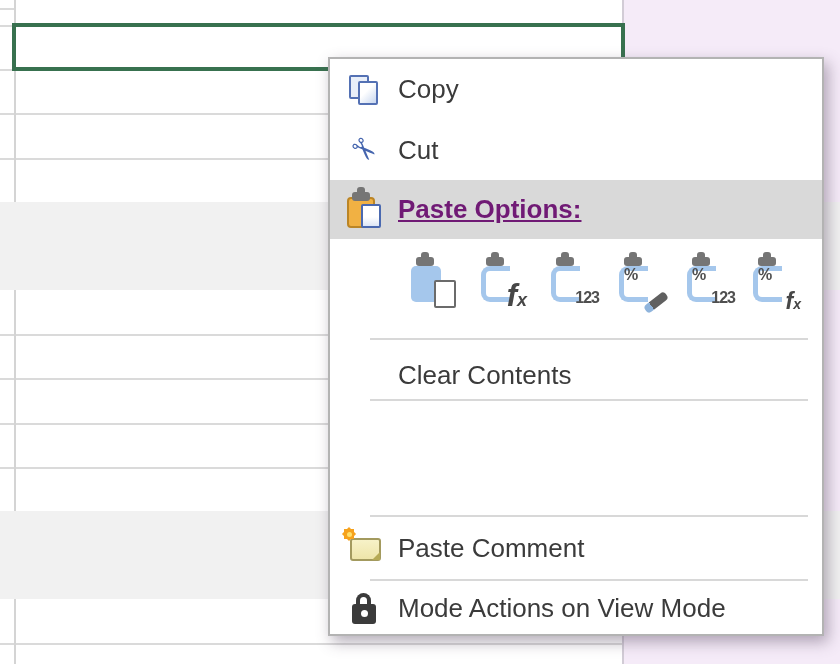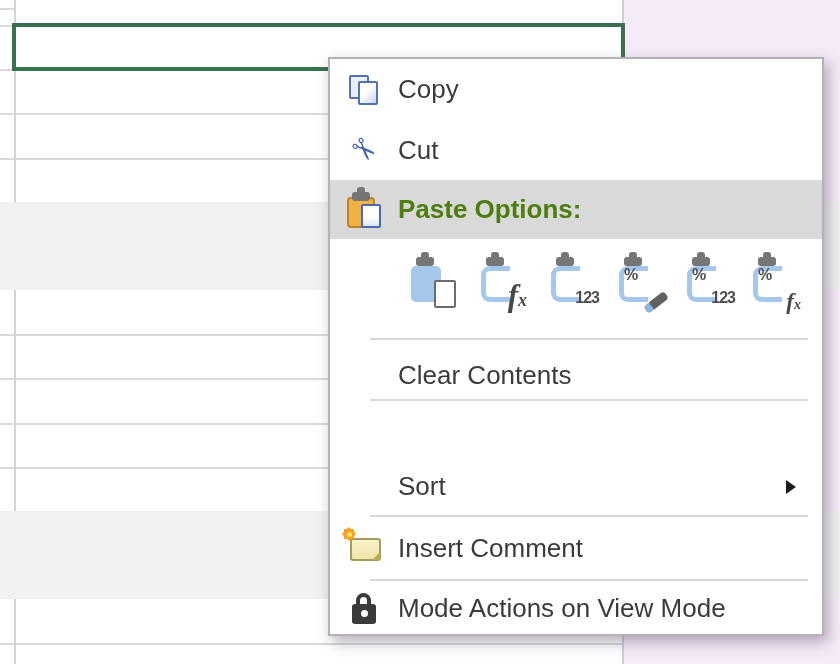--- a/index.html
+++ b/index.html
@@ -29,21 +29,21 @@
     background:#ffffff;border:2px solid #b3b3b3;box-sizing:border-box;
     box-shadow:4px 6px 14px rgba(90,75,100,.45);
     z-index:10;
   }
   .mi{
     position:absolute;left:0;right:0;display:flex;align-items:center;
     padding-left:68px;box-sizing:border-box;cursor:default;
   }
   .mi .lbl{font-size:26px;color:#3b3b3b;white-space:nowrap;}
   .mi.hl{background:#d9d9d9;}
-  .mi.hl .lbl{font-weight:bold;color:#4d7c0f;}
+  .mi.hl .lbl{font-weight:bold;color:#701a75;text-decoration:underline;}
   .row-ico{position:absolute;left:0;top:0;bottom:0;width:68px;display:flex;align-items:center;justify-content:center;}
   .sep{position:absolute;left:40px;width:438px;height:2px;background:#d8d8d8;}
 
   
   .ico-copy{position:relative;width:30px;height:30px;}
   .pg{position:absolute;width:16px;height:20px;border:2px solid #5471b4;border-radius:2px;box-sizing:content-box;}
   .pg.back{left:0;top:0;background:#e9eff9;}
   .pg.front{left:9px;top:6px;background:linear-gradient(135deg,#ffffff 40%,#c7d6ef 100%);}
 
   
@@ -56,21 +56,21 @@
   .clip{position:absolute;left:5px;top:0;width:18px;height:9px;background:#757575;border-radius:3px;z-index:2;}
   .clip::after{content:"";position:absolute;left:5px;top:-5px;width:8px;height:6px;background:#757575;border-radius:3px 3px 0 0;}
 
   
   .pgrid{position:absolute;top:180px;left:0;right:0;height:99px;}
   .picon{position:absolute;top:18px;width:46px;height:48px;}
   .picon .clip{left:8px;}
   .pbody{position:absolute;left:3px;top:9px;width:30px;height:36px;background:#a5c7ec;border-radius:5px;}
   .pframe{position:absolute;left:3px;top:9px;width:24px;height:26px;border:5px solid #a5c7ec;border-right:none;border-radius:9px 0 0 9px;}
   .ppage{position:absolute;right:-2px;bottom:-3px;width:18px;height:24px;background:#ffffff;border:2px solid #6b6b6b;border-radius:2px;}
-  .g-fx{position:absolute;right:-3px;bottom:-6px;font-family:Liberation Serif, serif;font-style:italic;font-weight:bold;color:#474747;line-height:1;}
+  .g-fx{position:absolute;right:-3px;bottom:-6px;font-family:Liberation Sans, sans-serif;font-style:italic;font-weight:bold;color:#474747;line-height:1;}
   .g-fx .gf{font-size:31px;}
   .g-fx .gx{font-size:18px;}
   .g-fx.small{right:-5px;bottom:-8px;}
   .g-fx.small .gf{font-size:23px;}
   .g-fx.small .gx{font-size:14px;}
   .g-123{position:absolute;right:-5px;bottom:-2px;font-size:16px;font-weight:bold;color:#4f4f4f;letter-spacing:-1px;}
   .g-pct{position:absolute;left:8px;top:9px;font-size:16px;font-weight:bold;color:#4f4f4f;}
   .brush{position:absolute;right:-7px;bottom:-2px;width:26px;height:9px;border-radius:4px;
          background:linear-gradient(90deg,#8fb4dc 0 28%,#606060 28%);transform:rotate(-38deg);}
 
@@ -190,35 +190,31 @@
 
   <div class="sep" style="top:279px"></div>
 
   <div class="mi" style="top:281px;height:71px">
     <span class="lbl">Clear Contents</span>
   </div>
 
   <div class="sep" style="top:340px"></div>
 
 
-  <div class="mi" style="top:399px;height:57px">
-    <span class="lbl">Sort</span>
-    <span class="submenu-arrow"></span>
-  </div>
 
   <div class="sep" style="top:456px"></div>
 
   <div class="mi" style="top:458px;height:62px">
     <span class="row-ico">
       <span class="ico-note">
           <span class="note"></span>
           <span class="burst"></span>
         </span>
     </span>
-    <span class="lbl">Insert Comment</span>
+    <span class="lbl">Paste Comment</span>
   </div>
 
   <div class="sep" style="top:520px"></div>
 
   <div class="mi" style="top:521px;height:57px">
     <span class="row-ico">
       <span class="ico-lock">
           <span class="lk-shackle"></span>
           <span class="lk-body"></span>
         </span>

